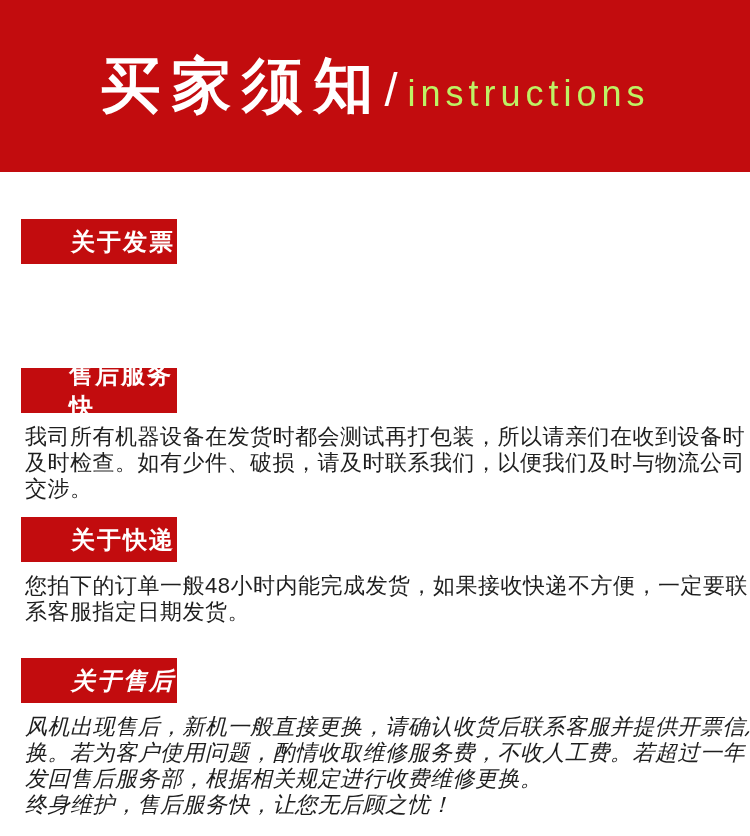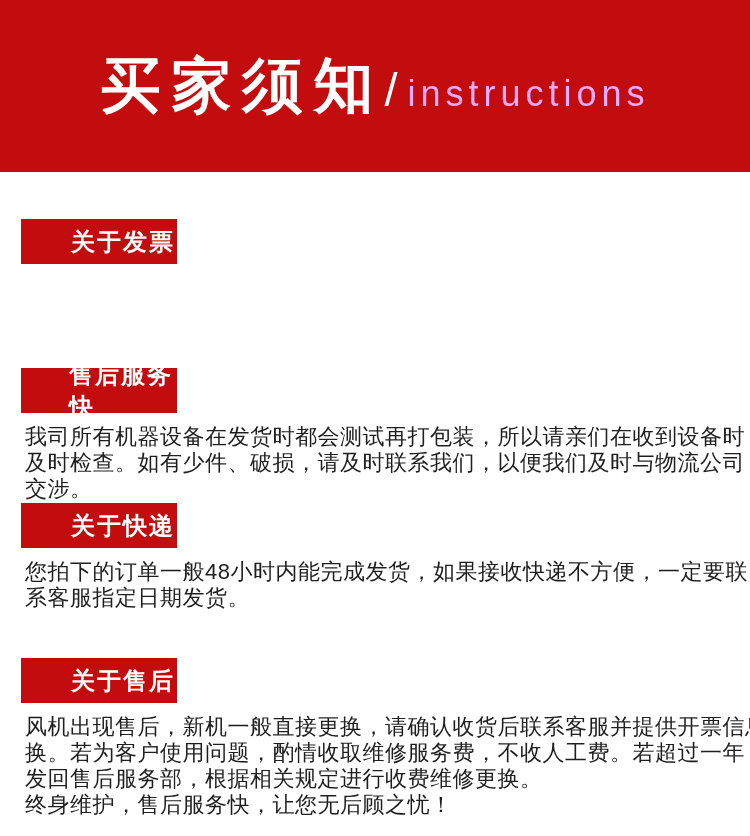--- a/index.html
+++ b/index.html
@@ -30,34 +30,34 @@
     font-family: Liberation Serif, serif;
   }
   .title-slash {
     color: #ffffff;
     font-size: 47px;
     font-weight: 400;
     margin: 0 10px 0 0;
     line-height: 1;
   }
   .title-en {
-    color: #f0abfc;
+    color: #bef264;
     font-size: 36px;
     font-weight: 400;
     letter-spacing: 5px;
     line-height: 1;
     white-space: nowrap;
   }
 
   
   .section { position: absolute; left: 0; width: 750px; }
   .section-1 { top: 219px; }
   .section-2 { top: 368px; }
-  .section-3 { top: 503px; }
-  .section-4 { top: 658px; }
+  .section-3 { top: 517px; }
+  .section-4 { top: 658px; font-style: italic; }
 
   .badge {
     margin-left: 21px;
     width: 156px; height: 45px;
     background: #c20c0e;
     color: #ffffff;
     font-size: 24px;
     font-weight: bold;
     letter-spacing: 2px;
     display: flex; align-items: center; justify-content: center;

